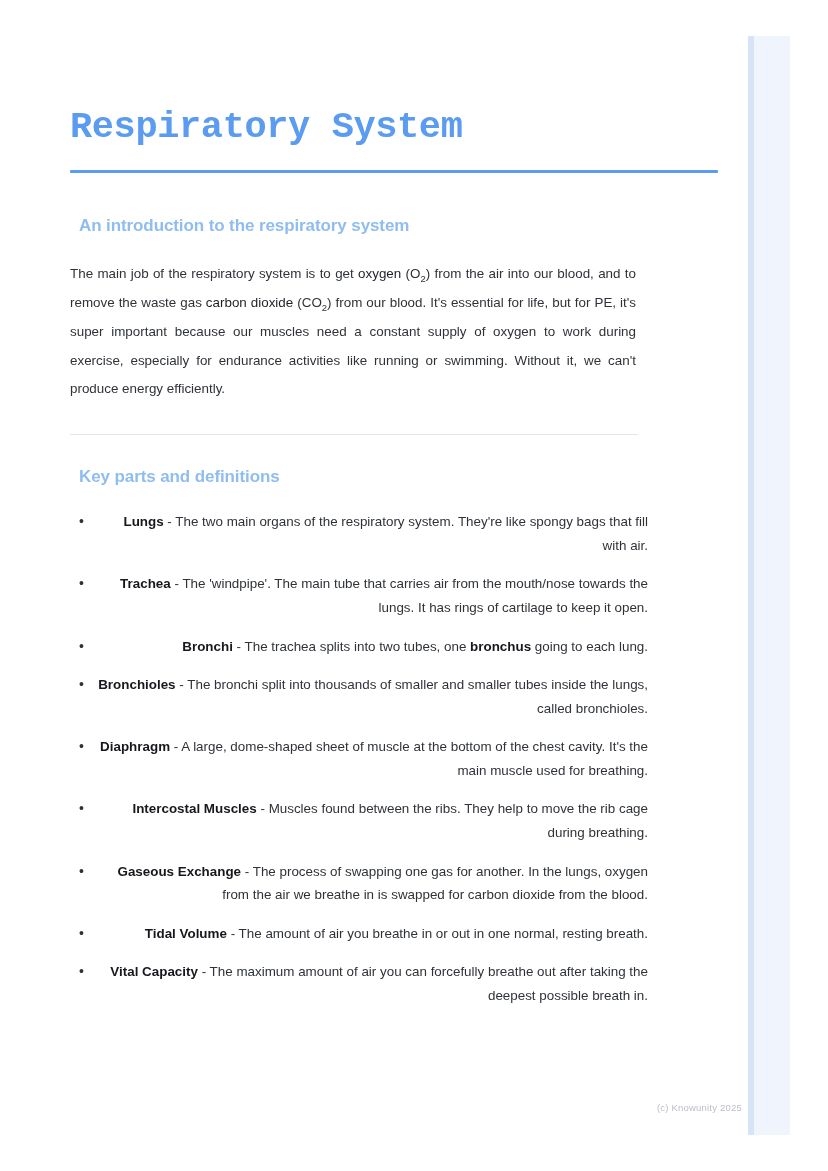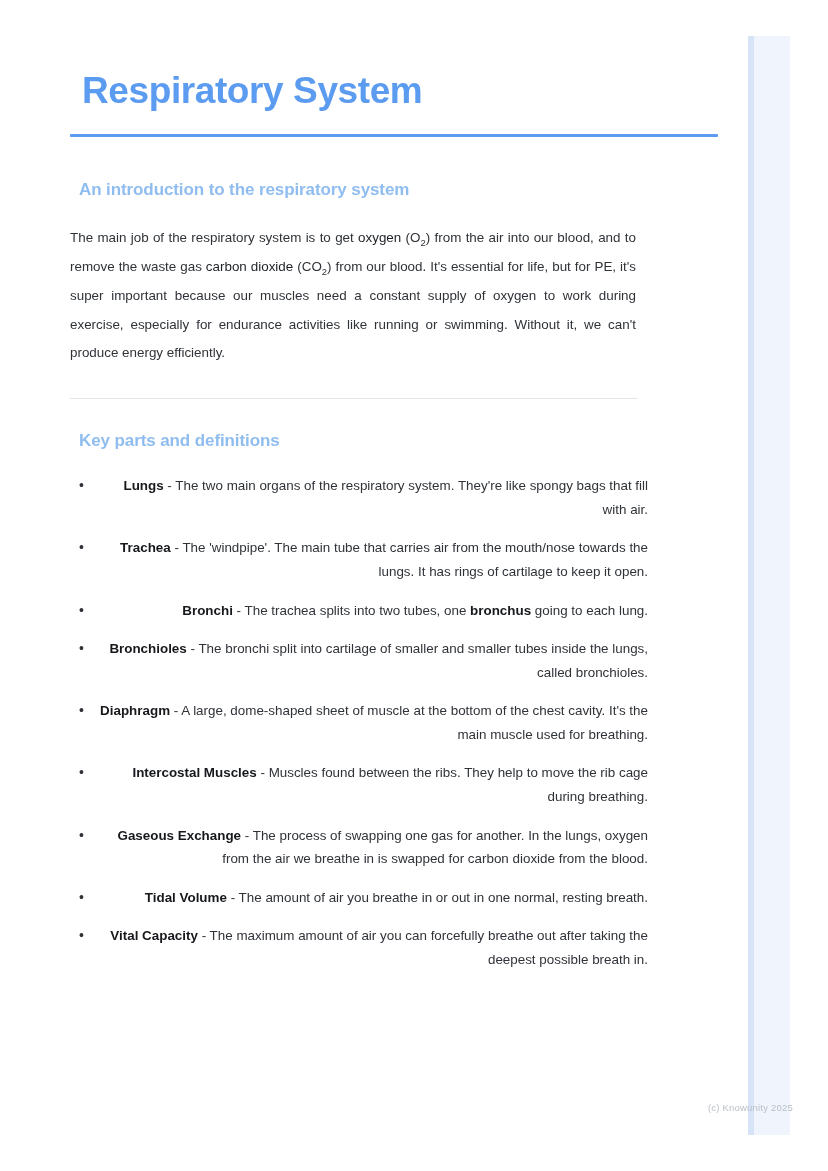--- a/index.html
+++ b/index.html
@@ -47,27 +47,28 @@
 
   .inner {
     position: absolute;
     left: 70px;
     top: 0;
     width: 648px;
   }
 
   
   #title {
-    margin: 12px;
-    padding-top: 58px;
+    margin: 0;
+    padding-top: 106px;
     font-size: 37px;
     line-height: 1.15;
     font-weight: bold;
     letter-spacing: -0.4px;
     color: #5b9bf0;
+    font-family: Liberation Mono, monospace;
   }
   #title-rule {
     margin-top: 21px;
     width: 648px;
     height: 3px;
     background: #5b9bf0;
     border-radius: 1px;
   }
 
   
@@ -127,21 +128,21 @@
     top: -1px;
     font-size: 14px;
     color: #2f3338;
   }
   #definition-list b { font-weight: bold; color: #16181c; }
   #definition-list i { font-style: italic; }
 
   
   #footer-watermark {
     position: absolute;
-    left: 708px;
+    left: 657px;
     top: 1102px;
     font-size: 9.5px;
     letter-spacing: 0.2px;
     color: #b9bfc7;
     white-space: nowrap;
   }
 </style>
 </head>
 <body>
 
@@ -164,21 +165,21 @@
     <h2 id="key-heading" class="section-heading">Key parts and definitions</h2>
 
     <ul id="definition-list">
 
       <li><b>Lungs</b><span> - </span><span>The two main organs of the respiratory system. They're like spongy bags that fill with air.</span></li>
 
       <li><b>Trachea</b><span> - </span><span>The 'windpipe'. The main tube that carries air from the mouth/nose towards the lungs. It has rings of cartilage to keep it open.</span></li>
 
       <li><b>Bronchi</b><span> - </span><span>The trachea splits into two tubes, one </span><b>bronchus</b><span> going to each lung.</span></li>
 
-      <li><b>Bronchioles</b><span> - </span><span>The bronchi split into cartilage of smaller and smaller tubes inside the lungs, called bronchioles.</span></li>
+      <li><b>Bronchioles</b><span> - </span><span>The bronchi split into thousands of smaller and smaller tubes inside the lungs, called bronchioles.</span></li>
 
 
       <li><b>Diaphragm</b><span> - </span><span>A large, dome-shaped sheet of muscle at the bottom of the chest cavity. It's the main muscle used for breathing.</span></li>
 
       <li><b>Intercostal Muscles</b><span> - </span><span>Muscles found between the ribs. They help to move the rib cage during breathing.</span></li>
 
       <li><b>Gaseous Exchange</b><span> - </span><span>The process of swapping one gas for another. In the lungs, oxygen from the air we breathe in is swapped for carbon dioxide from the blood.</span></li>
 
       <li><b>Tidal Volume</b><span> - </span><span>The amount of air you breathe in or out in one normal, resting breath.</span></li>
 

